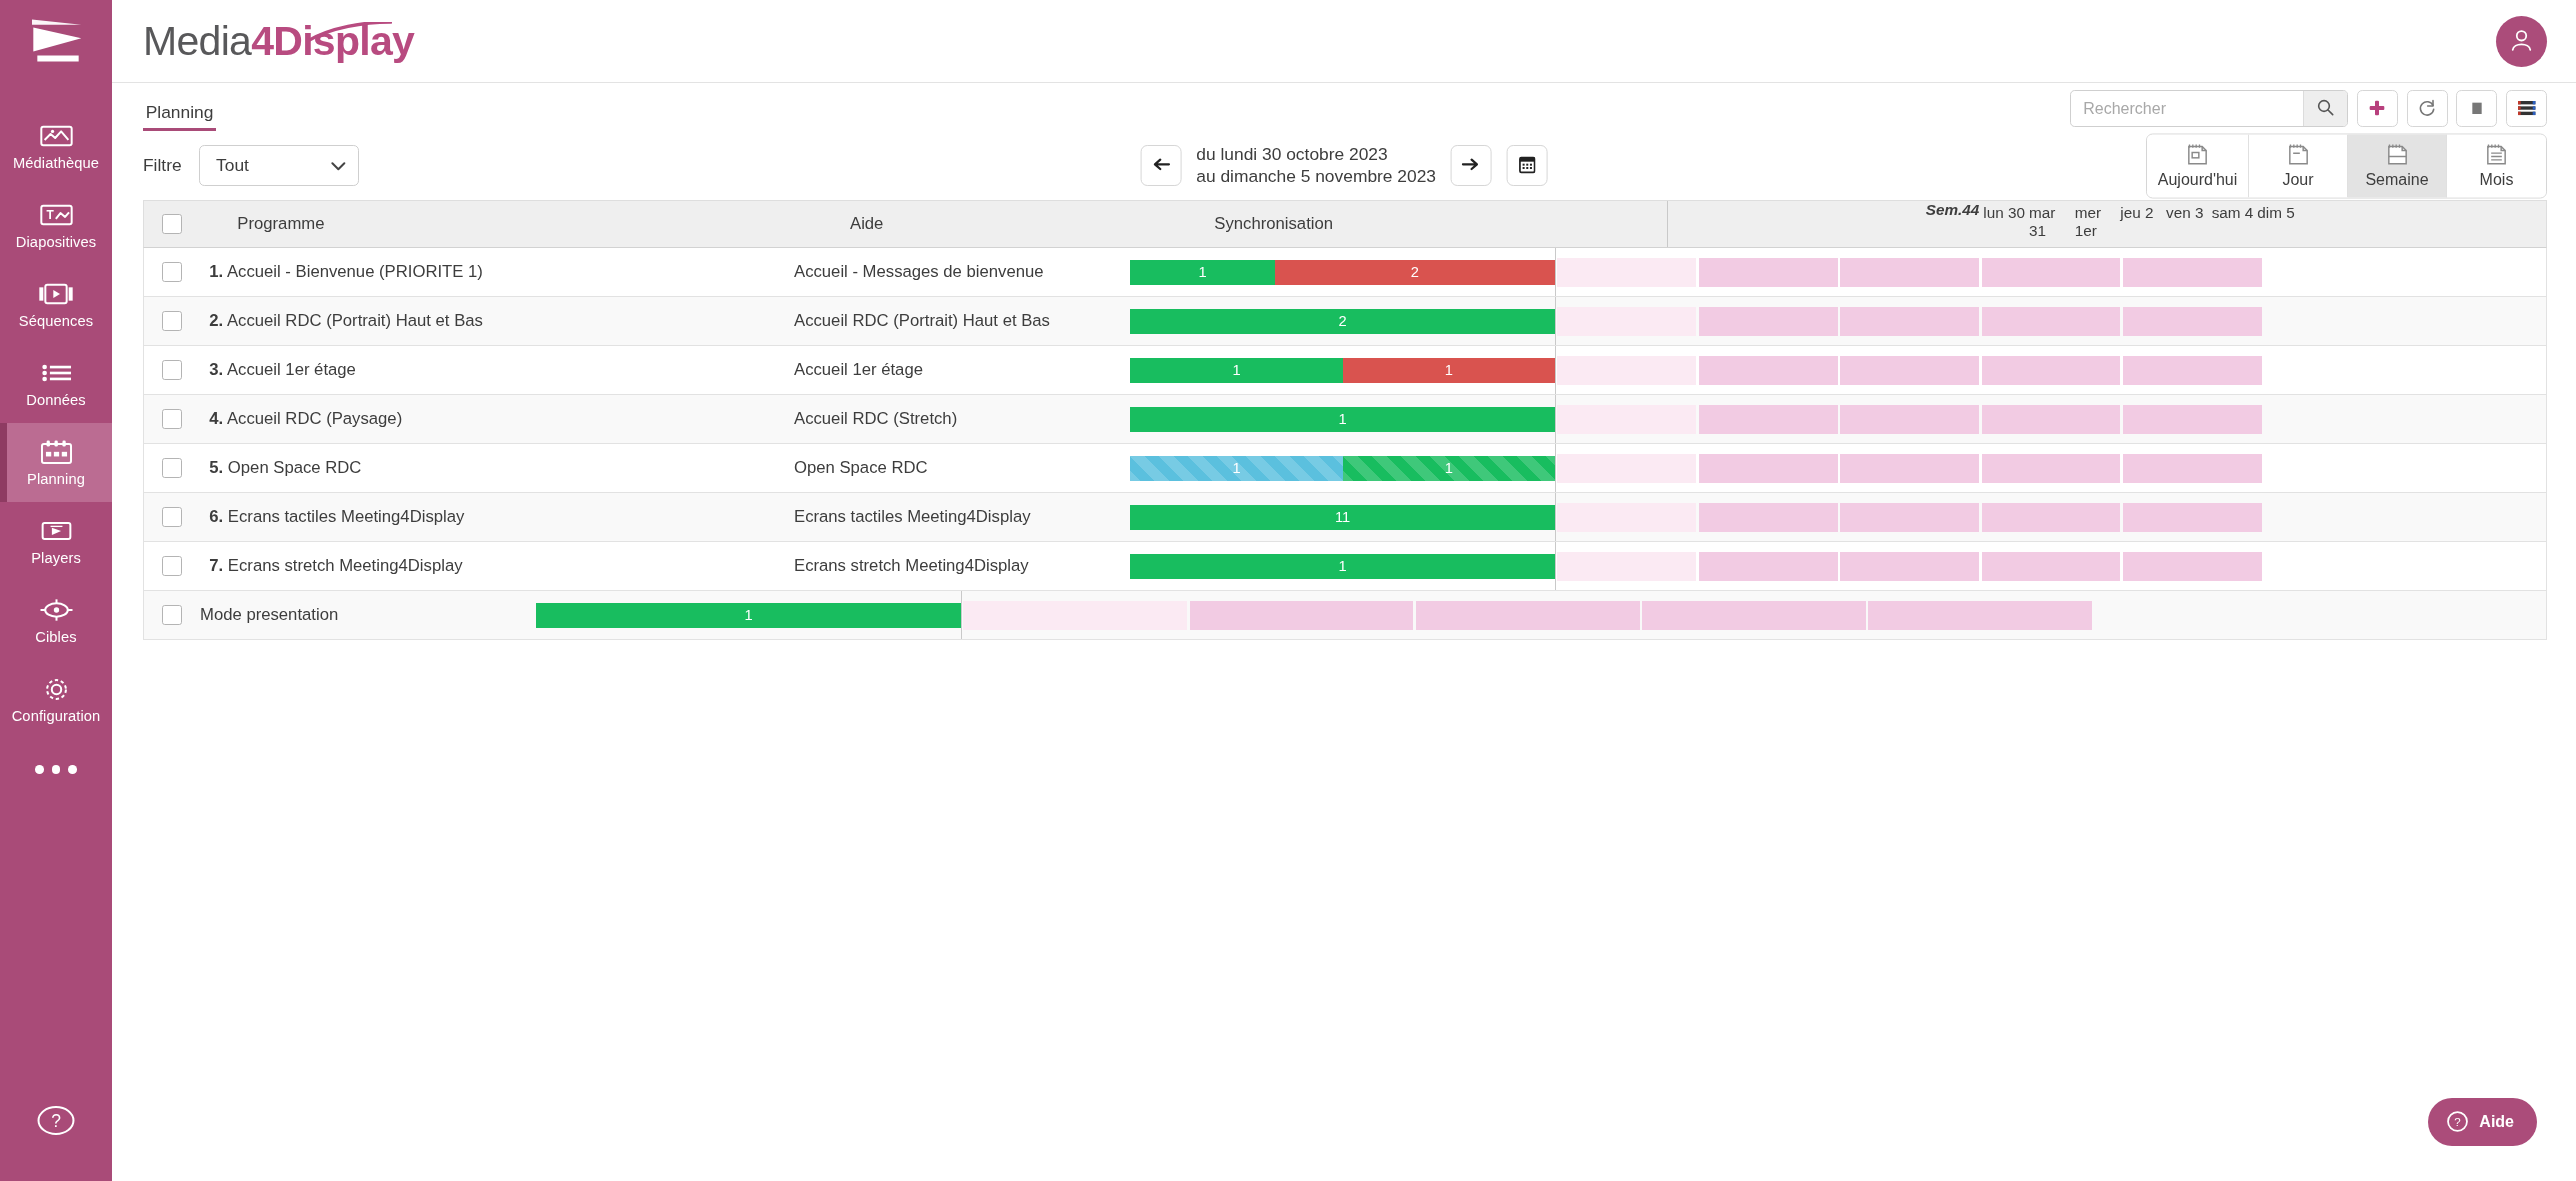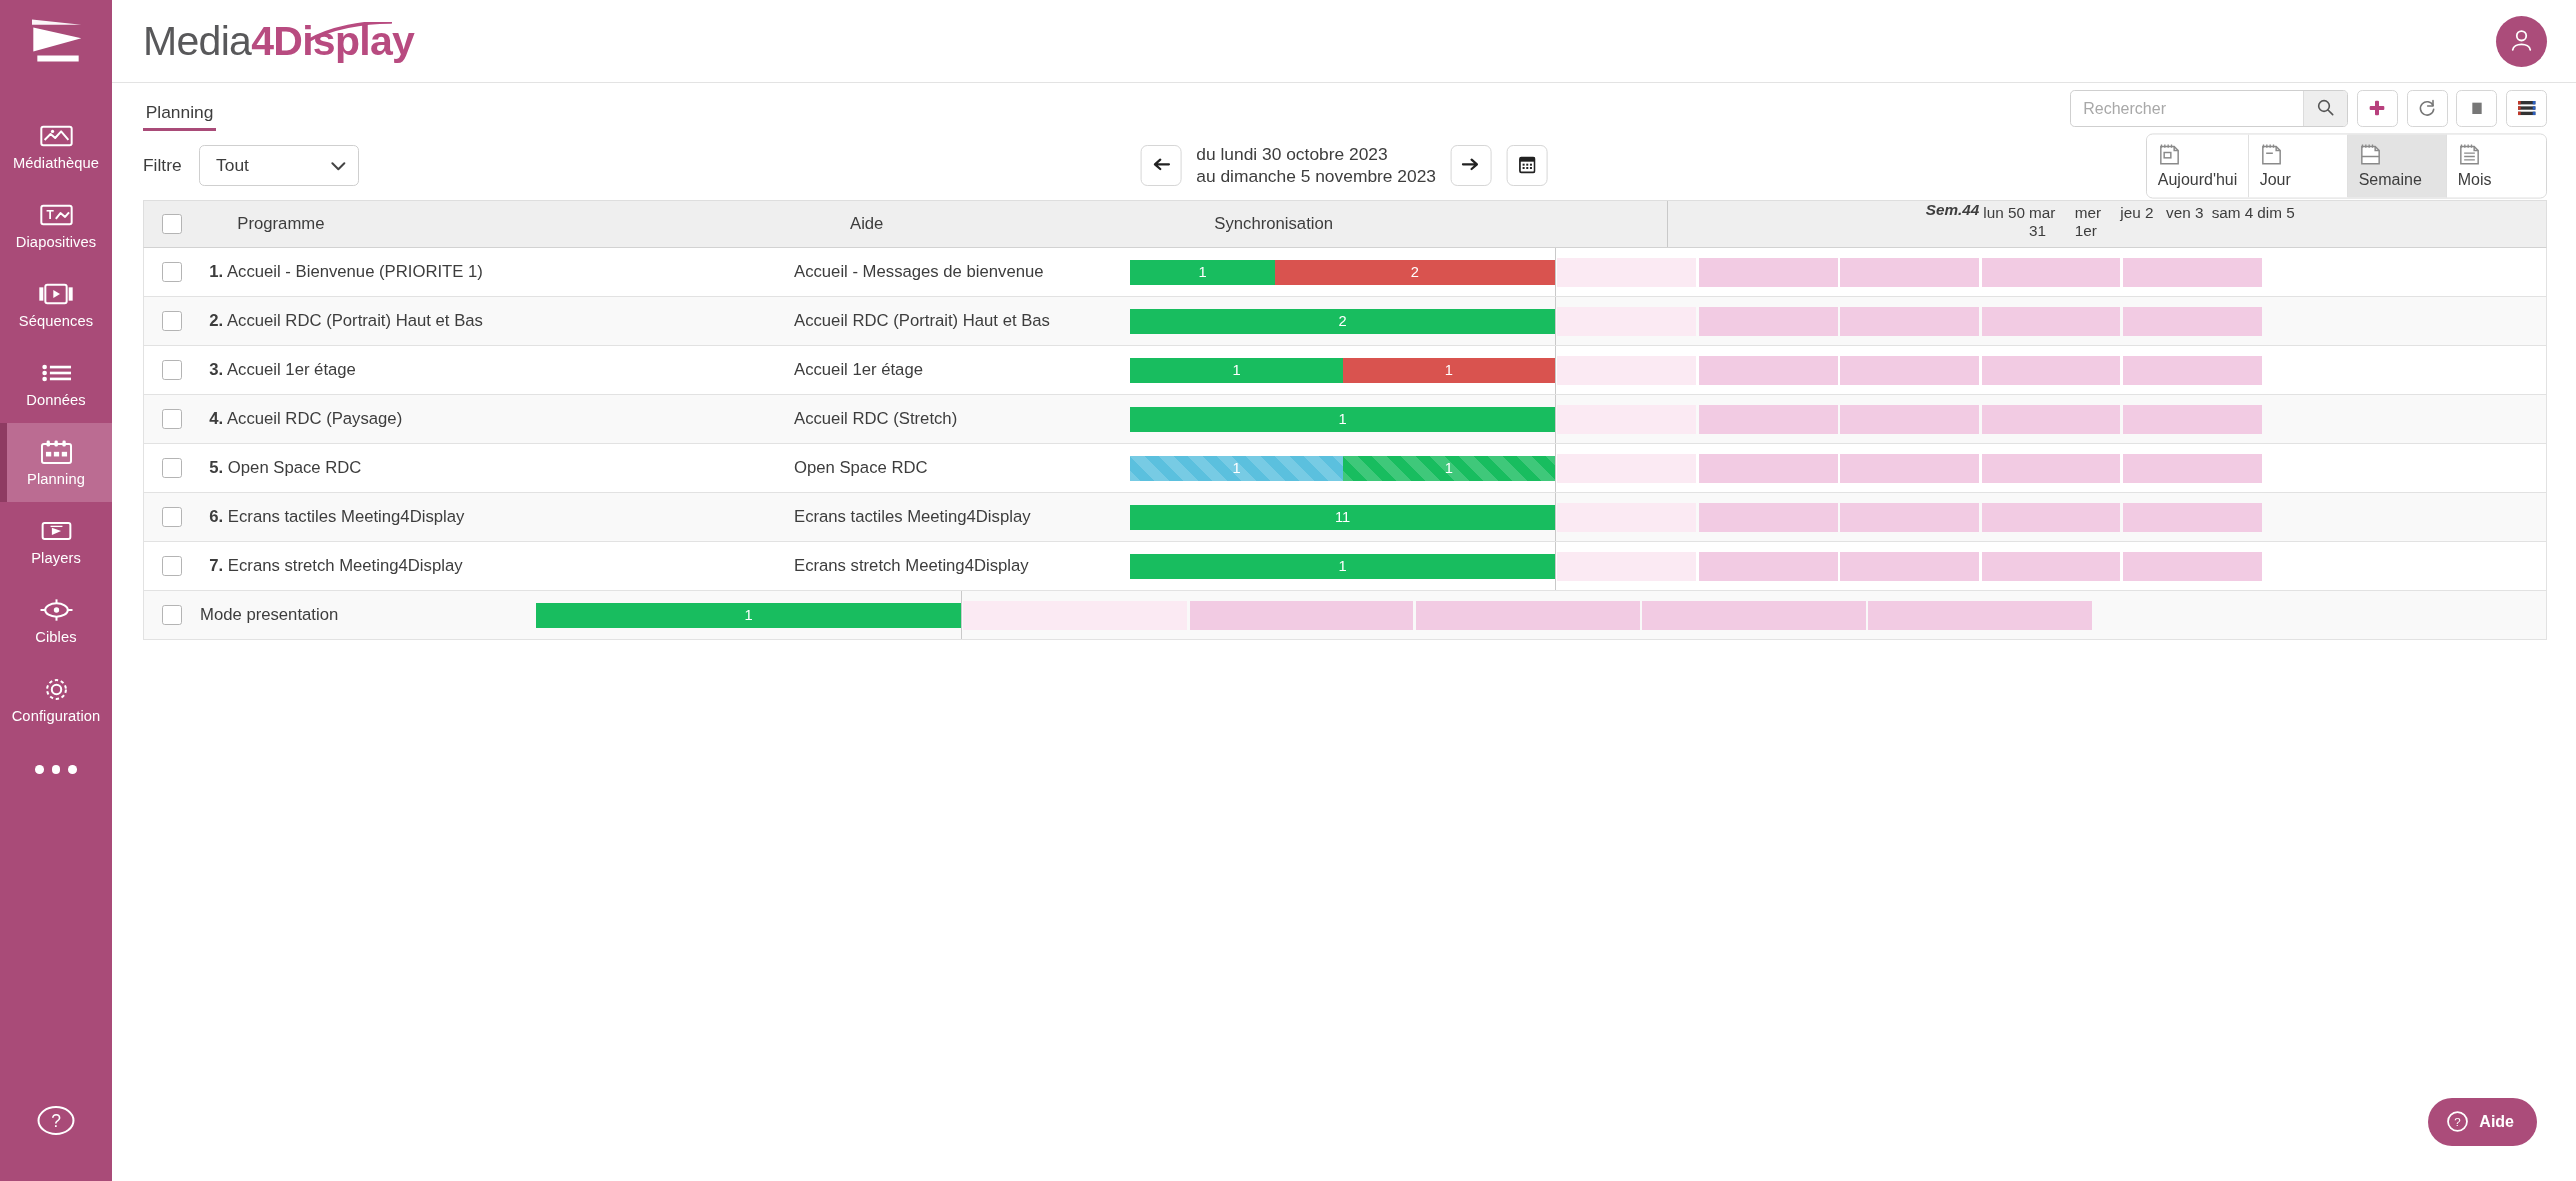--- a/index.html
+++ b/index.html
@@ -129,21 +129,21 @@
     background: #fff; display: flex; align-items: center; justify-content: center; cursor: pointer;
   }
   .daterange-text { text-align: left; line-height: 1.25; }
   .daterange-text div { font-size: 17.4px; color: #3d3d3d; white-space: nowrap; }
   .viewgroup {
     position: absolute; right: 29px; top: 50%; transform: translateY(-50%);
     display: flex; border: 0.7px solid #d6d6d6; border-radius: 6.7px; overflow: hidden; background: #fff;
   }
   .viewbtn {
     min-width: 99px; height: 63px; border-right: 0.7px solid #e0e0e0;
-    display: flex; flex-direction: column; align-items: flex-start; justify-content: center;
+    display: flex; flex-direction: column; align-items: center; justify-content: center;
     gap: 2.7px; cursor: pointer; padding: 0 10.7px; background: #ffffff;
   }
   .viewbtn:last-child { border-right: none; }
   .viewbtn.active { background: #e3e3e3; }
   .viewbtn-label { font-size: 16px; color: #3d3d3d; white-space: nowrap; }
 
   
   .gridwrap { padding: 0 29px 0 31px; }
   .grid-head {
     display: flex; background: #efefef;
@@ -544,21 +544,21 @@
         <div class="col-cible">
           <span class="head-text">Aide</span>
         </div>
         <div class="col-sync">
           <span class="head-text">Synchronisation</span>
         </div>
         <div class="col-cal">
           <div class="cal-head">
             <div class="cal-week">Sem.44</div>
             <div class="cal-days" id="cal-days">
-                <div class="cal-day">lun 50</div>
+                <div class="cal-day">lun 30</div>
                 <div class="cal-day">mar 31</div>
                 <div class="cal-day">mer 1er</div>
                 <div class="cal-day">jeu 2</div>
                 <div class="cal-day">ven 3</div>
                 <div class="cal-day">sam 4</div>
                 <div class="cal-day">dim 5</div>
               </div>
           </div>
         </div>
       </div>

